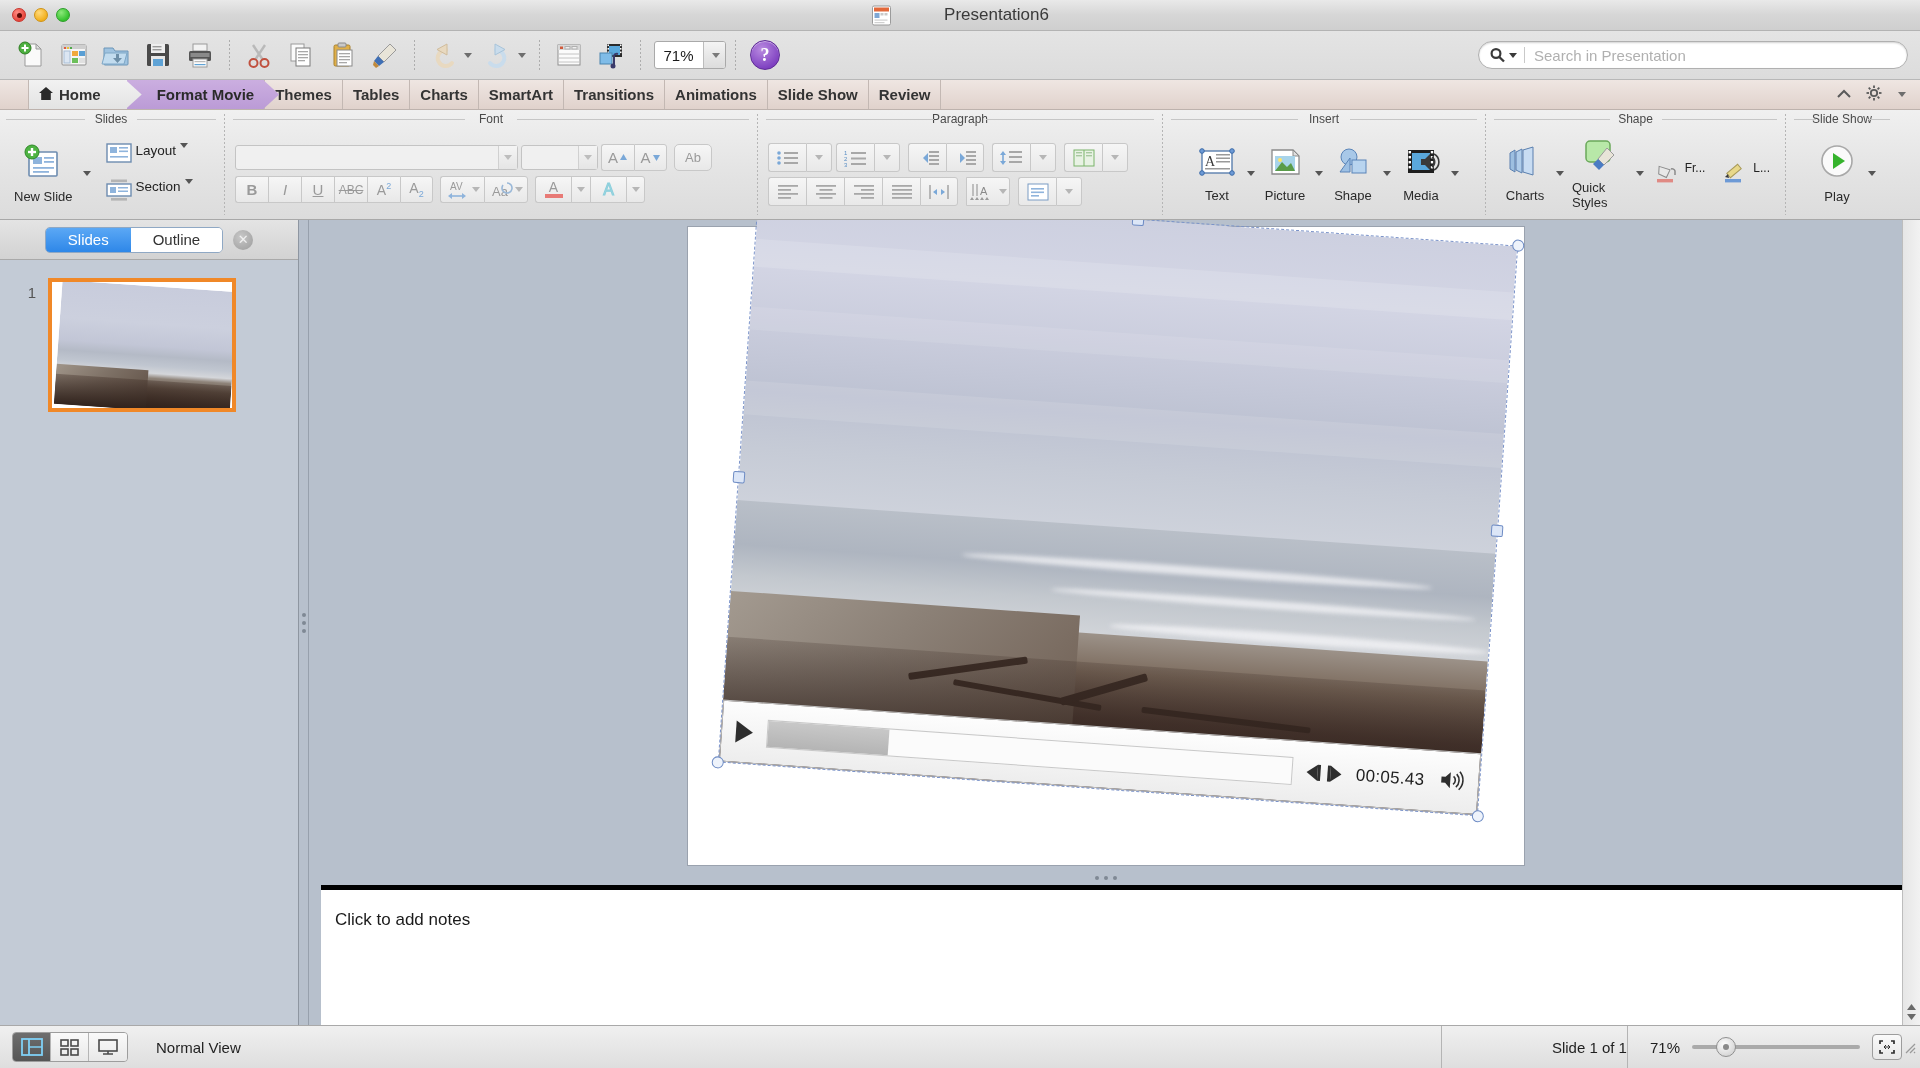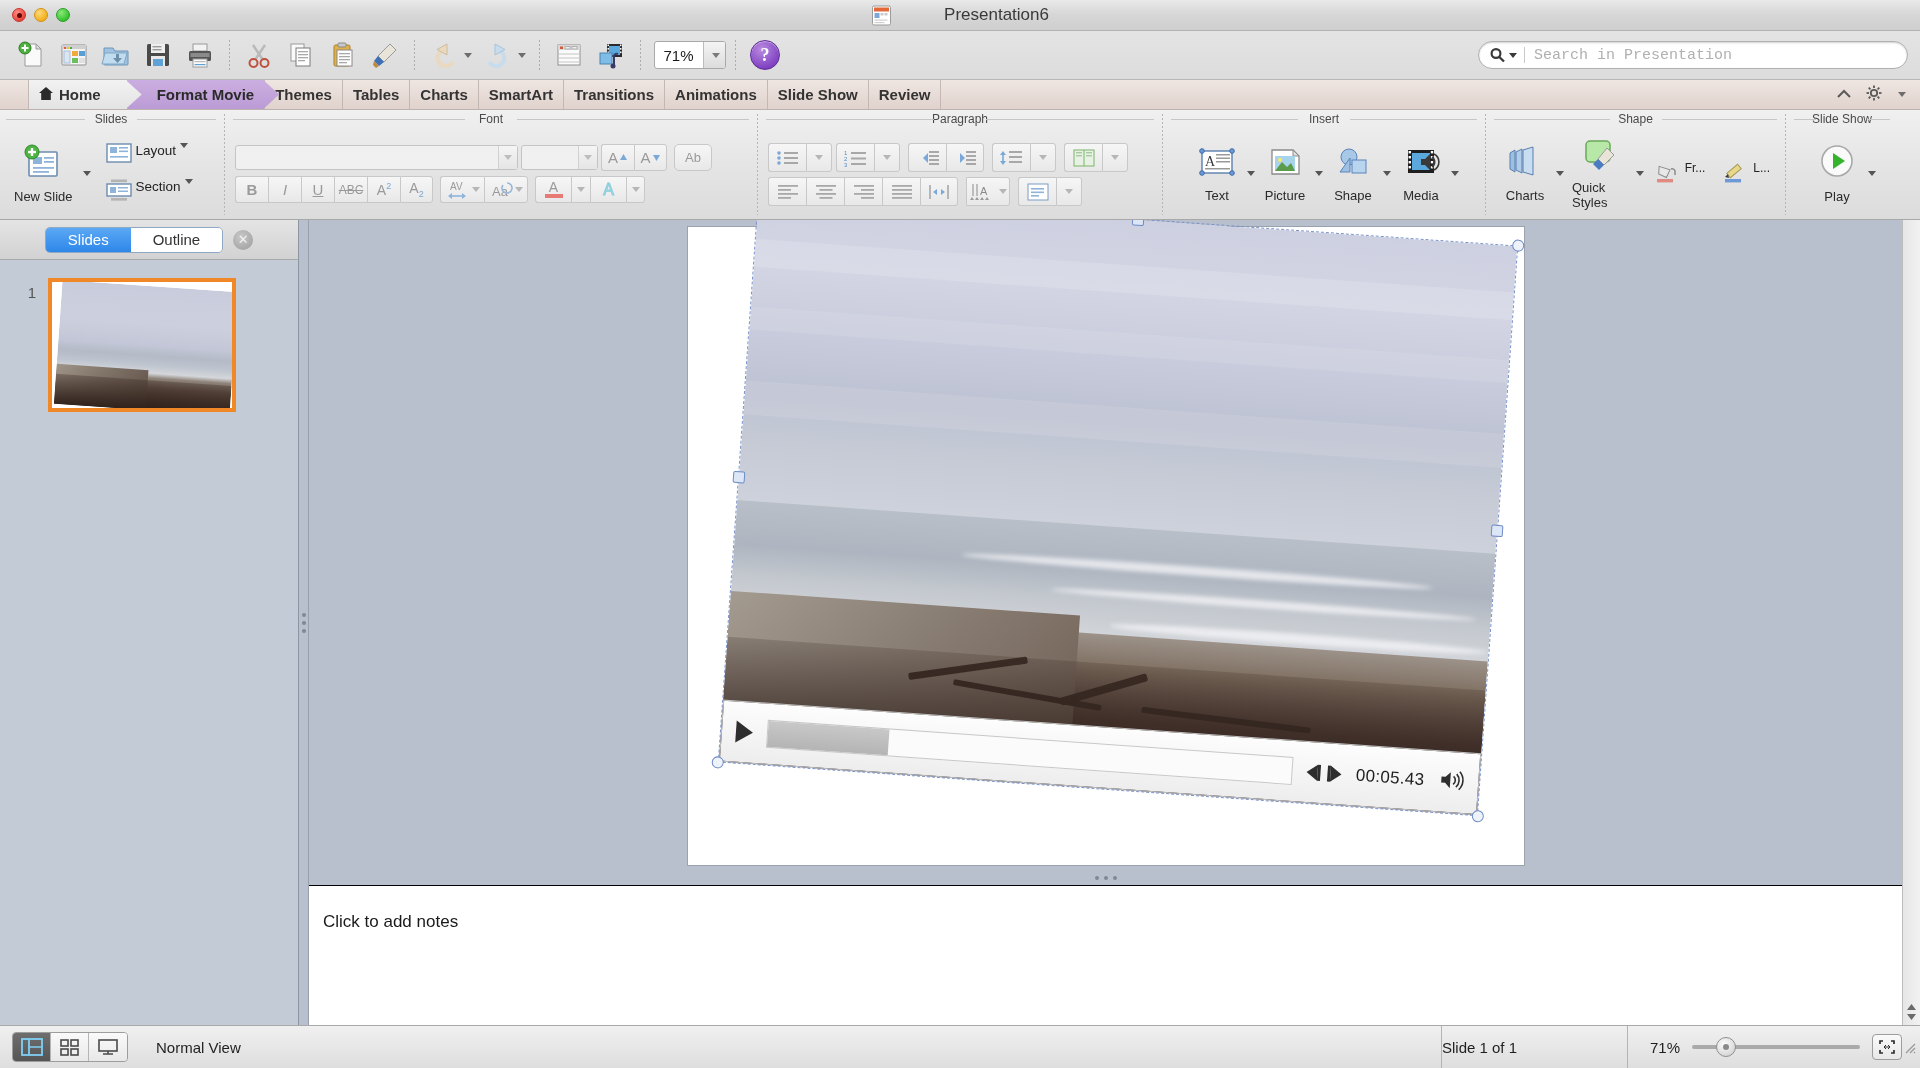--- a/index.html
+++ b/index.html
@@ -56,21 +56,21 @@
   .zoom-val { flex:1; font-size:15px; color:#1a1a1a; text-align:center; padding-right:1px;}
   .zoom-arrow {
     width:22px; height:100%; display:flex;align-items:center;justify-content:center;
     background: linear-gradient(to bottom,#f4f4f4,#dcdcdc); border-left:1px solid #bcbcbc;
   }
   .help-btn { width:30px;height:30px;border-radius:50%;
     background: radial-gradient(circle at 38% 30%, #b98ae0, #7d3fc0 75%);
     border:1px solid #5e2a96; display:flex;align-items:center;justify-content:center;
     color:#fff; font-size:18px; font-weight:bold; font-family:"Liberation Serif",serif;
     box-shadow: inset 0 1px 1px rgba(255,255,255,0.5); }
-  .search-wrap { margin-left:auto; display:flex; align-items:center;font-family:Liberation Mono, monospace; }
+  .search-wrap { margin-left:auto; display:flex; align-items:center; }
   .searchbox {
     width: 430px; height: 28px; border-radius: 14px;
     background: #fff; border: 1px solid #b0b0b0;
     box-shadow: inset 0 1px 2px rgba(0,0,0,0.18);
     display:flex; align-items:center; padding: 0 10px; gap:3px;
   }
   .search-icon-g { display:flex; align-items:center; gap:1px; }
   .search-ph { font-size:15px; color:#b0b0b0; margin-left:6px; }
   .search-div { width:1px;height:16px;background:#c9c9c9;margin-left:4px; }
 
@@ -234,41 +234,41 @@
   .timecode { font-size:17px; color:#1e1e1e; letter-spacing:0.3px; }
 
   
   .sel-outline { position:absolute; inset:-1px; border:1px dashed #7b93c9; }
   .handle { position:absolute; width:12px;height:12px; background:#dce6f7;
     border:1.5px solid #6d8bc4; border-radius:2px; }
   .handle.round { border-radius:50%; background:#eef3fb; }
 
   .notes-split { height:14px; flex:0 0 14px; background:#b7c0cc; display:flex;align-items:center;justify-content:center; gap:5px; }
   .notes-split span { width:4px;height:4px;border-radius:50%;background:#7f8894; }
-  .notes { height:140px; flex:0 0 140px; background:#fff; border-top:1px solid #000000; padding:26px 14px; }
+  .notes { height:140px; flex:0 0 140px; background:#fff; border-top:5px solid #000000; padding:20px 14px;margin-left:12px; }
   .notes-ph { font-size:17px; color:#1a1a1a; }
 
   .vscroll { width:18px; flex:0 0 18px; background:linear-gradient(to right,#e6e6e6,#f2f2f2);
     border-left:1px solid #bdbdbd; display:flex; flex-direction:column; }
   .vs-arrows { margin-top:auto; display:flex; flex-direction:column; align-items:center; gap:2px; padding-bottom:4px; }
 
   
   .status {
     height:43px; flex:0 0 43px;
     background: linear-gradient(to bottom,#f0f0f0,#dedede);
     border-top:1px solid #a9a9a9; display:flex; align-items:center;
   }
   .viewbtns { display:flex; margin-left:12px; border:1px solid #9d9d9d; border-radius:4px; overflow:hidden; height:30px; }
   .vbtn { width:38px; display:flex;align-items:center;justify-content:center;
     background: linear-gradient(to bottom,#fafafa,#e8e8e8); border-right:1px solid #b5b5b5; }
   .vbtn:last-child { border-right:none; }
   .vbtn.on { background: linear-gradient(to bottom,#6e6e6e,#555); }
   .status-text { font-size:15px; color:#1f1f1f; margin-left:28px; }
   .status-sep { width:1px; height:43px; background:#b4b4b4; }
-  .slide-count { width:185px; text-align:left; font-size:15px; color:#1f1f1f; }
+  .slide-count { width:185px; text-align:right; font-size:15px; color:#1f1f1f; }
   .zoom-status { display:flex; align-items:center; gap:12px; padding-left:22px; }
   .zoom-pct { font-size:15px; color:#1f1f1f; }
   .zslider { width:168px; height:4px; background:#aaa; border-radius:2px; position:relative; }
   .zknob { position:absolute; left:24px; top:-8px; width:20px;height:20px;border-radius:50%;
     background: radial-gradient(circle at 40% 35%, #fdfdfd, #c9c9c9); border:1px solid #909090; }
   .zknob::after { content:""; position:absolute; left:6px; top:6px; width:6px;height:6px;border-radius:50%;background:#8a8a8a; }
   .fitbtn { width:30px;height:26px;border:1px solid #9d9d9d;border-radius:4px;
     background: linear-gradient(to bottom,#fafafa,#e8e8e8); display:flex;align-items:center;justify-content:center; }
   .resize-grip { margin-left:auto; margin-right:4px; width:14px;height:14px; position:relative; }
 </style>

